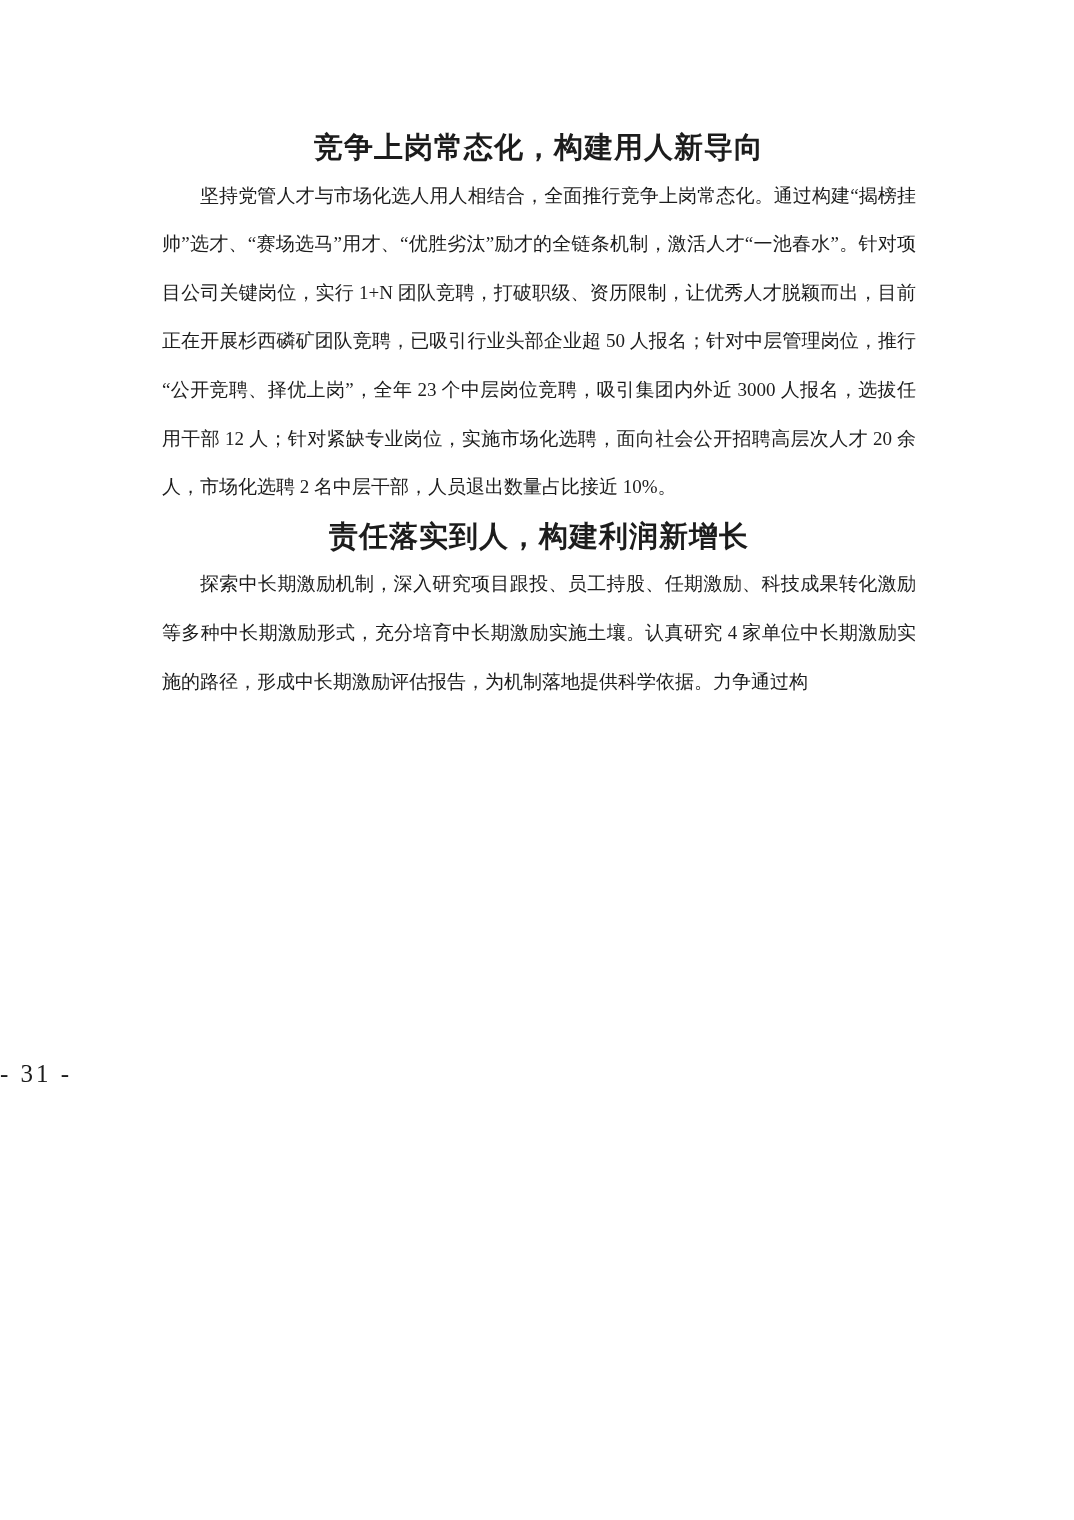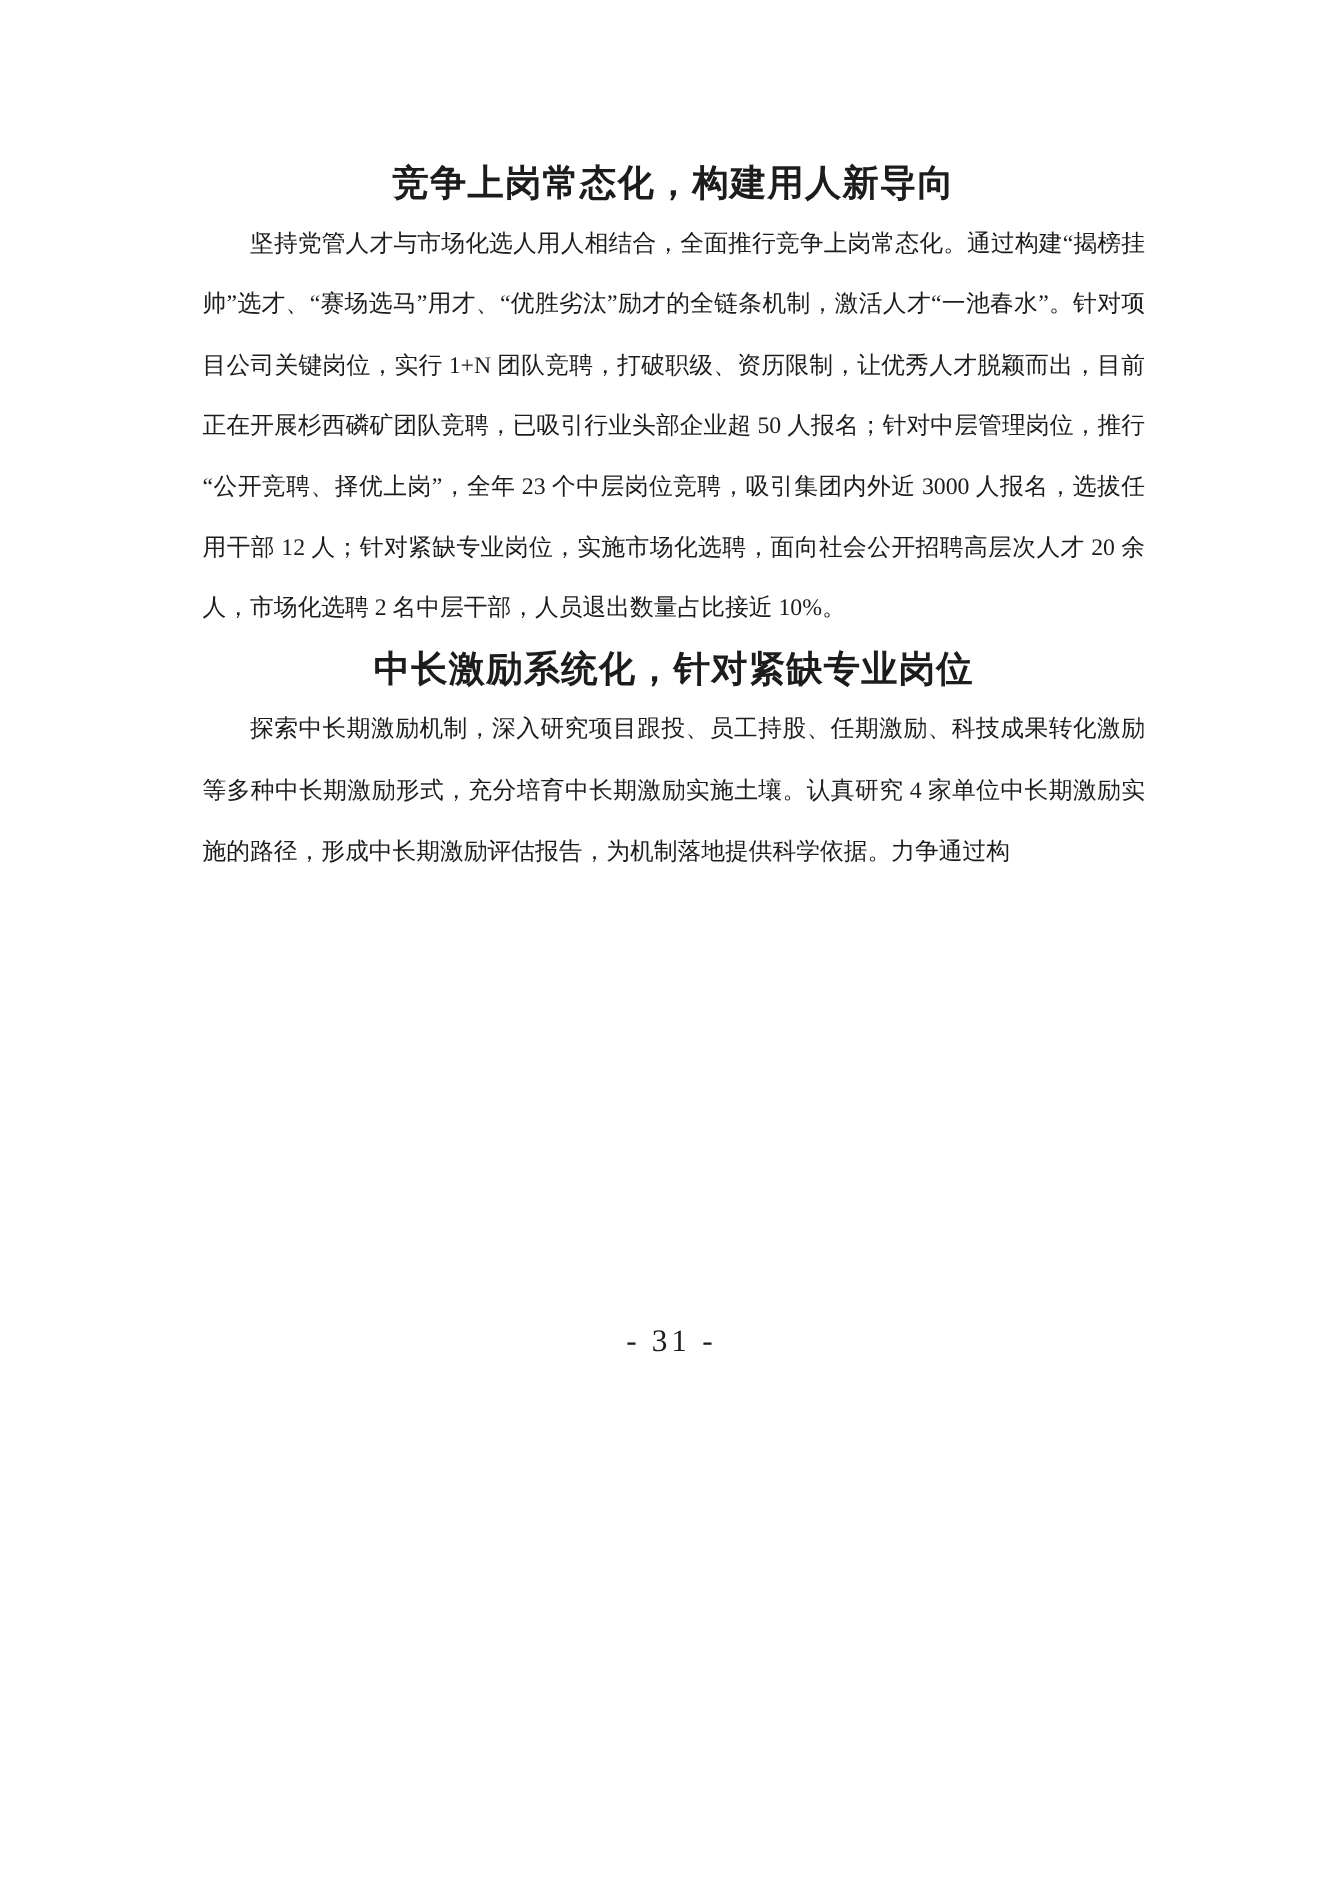--- a/index.html
+++ b/index.html
@@ -36,35 +36,34 @@
     text-align: justify;
     text-justify: inter-ideograph;
     text-indent: 2em;
     word-break: break-all;
   }
   .page-number {
     position: absolute;
     left: 0;
     right: 0;
     bottom: 80px;
-    text-align: center;
     font-size: 25px;
     letter-spacing: 3px;
     color: #1c1c1c;
   }
 </style>
 </head>
 <body>
 
 <div class="page">
   <div class="content">
 
     <h2 class="section-heading">竞争上岗常态化，构建用人新导向</h2>
     <p class="section-paragraph">坚持党管人才与市场化选人用人相结合，全面推行竞争上岗常态化。通过构建“揭榜挂帅”选才、“赛场选马”用才、“优胜劣汰”励才的全链条机制，激活人才“一池春水”。针对项目公司关键岗位，实行 1+N 团队竞聘，打破职级、资历限制，让优秀人才脱颖而出，目前正在开展杉西磷矿团队竞聘，已吸引行业头部企业超 50 人报名；针对中层管理岗位，推行“公开竞聘、择优上岗”，全年 23 个中层岗位竞聘，吸引集团内外近 3000 人报名，选拔任用干部 12 人；针对紧缺专业岗位，实施市场化选聘，面向社会公开招聘高层次人才 20 余人，市场化选聘 2 名中层干部，人员退出数量占比接近 10%。</p>
 
 
-    <h2 class="section-heading">中长激励系统化，针对紧缺专业岗位</h2>
+    <h2 class="section-heading">责任落实到人，构建利润新增长</h2>
     <p class="section-paragraph">探索中长期激励机制，深入研究项目跟投、员工持股、任期激励、科技成果转化激励等多种中长期激励形式，充分培育中长期激励实施土壤。认真研究 4 家单位中长期激励实施的路径，形成中长期激励评估报告，为机制落地提供科学依据。力争通过构</p>
 
   </div>
 
   <div class="page-number">- 31 -</div>
 </div>
 
 </body></html>

